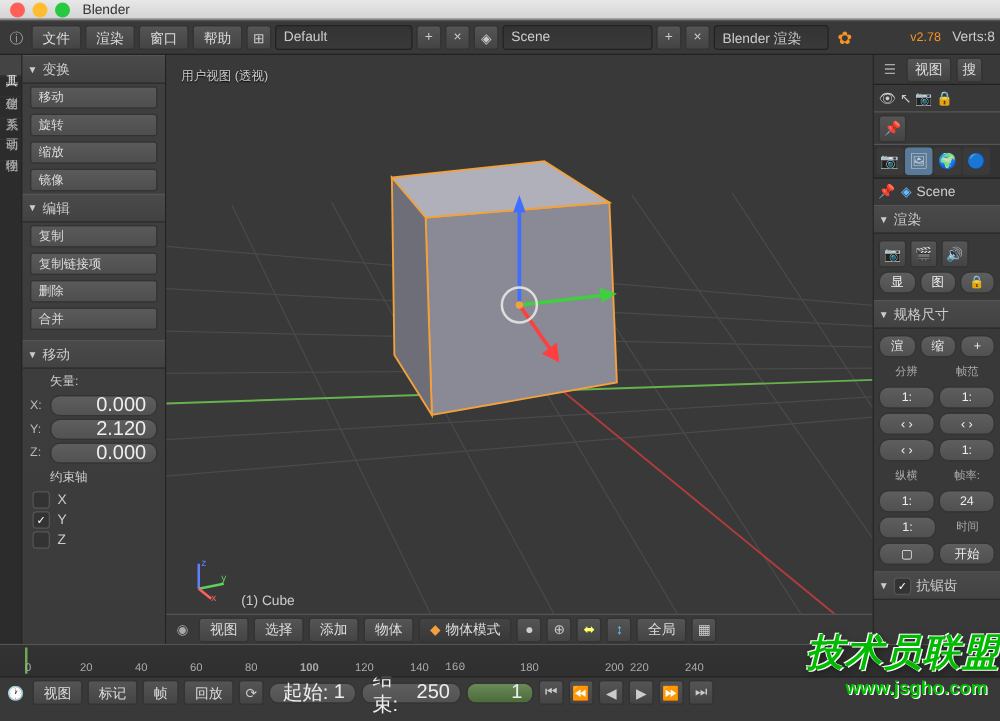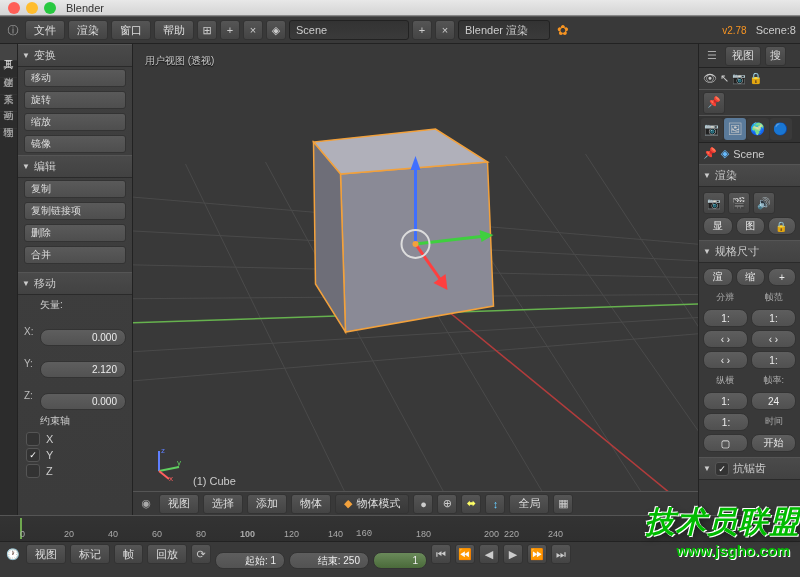--- a/index.html
+++ b/index.html
@@ -28,21 +28,21 @@
 .stab { writing-mode:vertical-rl; padding:8px 2px; font-size:10px; color:#aaa; border-bottom:1px solid #333; cursor:pointer; }
 .stab.active { background:#444; color:#ddd; }
 
 
 .leftpanel { width:115px; background:linear-gradient(#3f3f3f,#3b3b3b); border-right:1px solid #222; overflow:hidden; display:flex; flex-direction:column; }
 .section-hdr { background:linear-gradient(#4a4a4a,#424242); padding:3px 4px; display:flex; align-items:center; gap:4px; border-top:1px solid #555; border-bottom:1px solid #2a2a2a; }
 .section-hdr .tri { font-size:8px; }
 .panel-btn { margin:2px 6px; height:18px; background:linear-gradient(#5a5a5a,#4e4e4e); border:1px solid #333; border-radius:3px; display:flex; align-items:center; padding:0 6px; color:#ddd; cursor:pointer; font-size:10px; }
 .prop-row { display:flex; align-items:center; margin:1px 6px; gap:4px; }
 .prop-label { width:12px; color:#bbb; font-size:10px; }
-.num-field { flex:1; height:17px; background:linear-gradient(#5e5e5e,#525252); border:1px solid #333; border-radius:8px; display:flex; align-items:center; justify-content:flex-end; padding:0 8px; font-size:10px; color:#eee;margin-top:13px; }
+.num-field { flex:1; height:17px; background:linear-gradient(#5e5e5e,#525252); border:1px solid #333; border-radius:8px; display:flex; align-items:center; justify-content:flex-end; padding:0 8px; font-size:16px; color:#eee; }
 .label-text { padding:3px 6px; color:#ccc; font-size:10px;margin-left:16px; }
 .chk-row { display:flex; align-items:center; gap:6px; padding:1px 8px; }
 .chk { width:14px; height:14px; background:#333; border:1px solid #555; border-radius:3px; display:flex; align-items:center; justify-content:center; font-size:9px; color:#fff; }
 .chk.on::after{content:"✓"}
 
 
 .viewport { flex:1; background:#393939; position:relative; overflow:hidden; }
 .vp-info { position:absolute; top:10px; left:12px; color:#ccc; font-size:10px; text-shadow:0 1px 1px #000; }
 .vp-obj { position:absolute; bottom:28px; left:60px; color:#ccc; font-size:11px; }
 .vp-hdr { position:absolute; bottom:0; left:0; right:0; height:24px; background:#393939; border-top:1px solid #555; display:flex; align-items:center; padding:0 4px; gap:4px; }
@@ -85,30 +85,31 @@
   <span class="title">Blender</span>
 </div>
 
 <div class="infobar">
   <div class="iicon">ⓘ</div>
   <div class="ibtn">文件</div>
   <div class="ibtn">渲染</div>
   <div class="ibtn">窗口</div>
   <div class="ibtn">帮助</div>
   <div class="sqbtn">⊞</div>
+  <div class="ifield" style="max-width:110px">Default</div>
   <div class="sqbtn">+</div>
   <div class="sqbtn">×</div>
   <div class="sqbtn">◈</div>
   <div class="ifield" style="max-width:120px">Scene</div>
   <div class="sqbtn">+</div>
   <div class="sqbtn">×</div>
   <div class="ifield" style="max-width:92px">Blender 渲染</div>
   <span style="color:#f79422;margin-left:4px;font-size:14px">✿</span>
   <span class="orange">v2.78</span>
-  <span style="color:#ccc;margin-left:6px">Scene:8</span>
+  <span style="color:#ccc;margin-left:6px">Verts:8</span>
 </div>
 
 <div class="main">
 
   <div class="sidetabs">
     <div class="stab active">工具</div>
     <div class="stab">创建</div>
     <div class="stab">关系</div>
     <div class="stab">动画</div>
     <div class="stab">物理</div>

